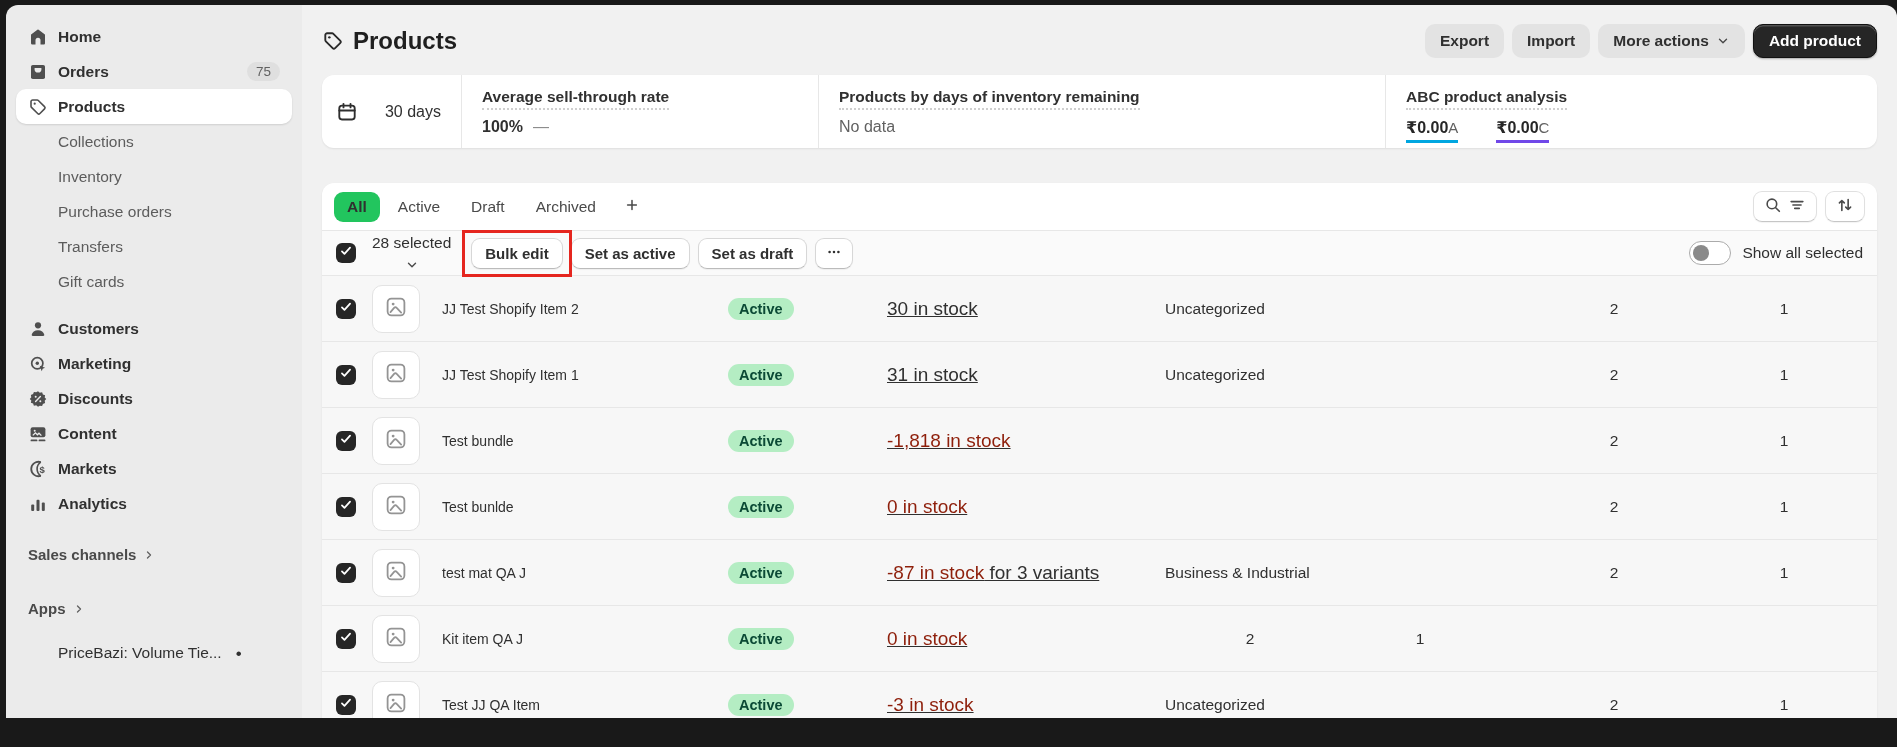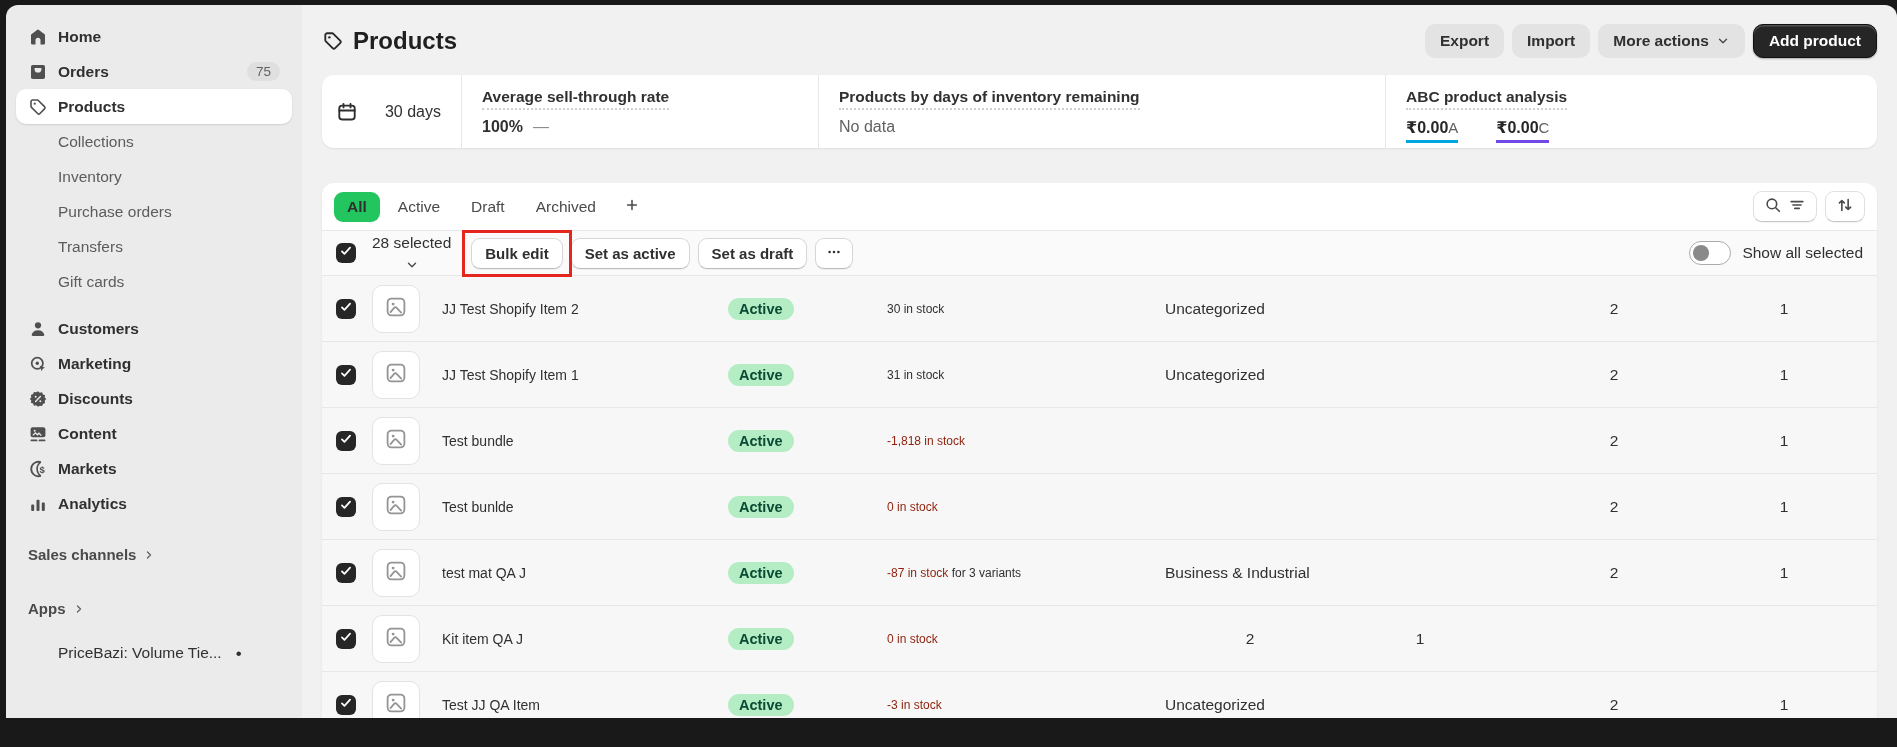--- a/index.html
+++ b/index.html
@@ -100,21 +100,21 @@
   .rows { flex:1; background:#f7f7f7; overflow:hidden; }
   .row { height:66px; display:flex; align-items:center; padding:0 8px 0 14px;
          border-bottom:1px solid #e7e7e7; background:#f7f7f7; cursor:pointer; }
   .row .checkbox { margin-right:16px; }
   .thumb { width:48px; height:48px; min-width:48px; border-radius:10px; background:#fff; border:1px solid #e3e3e3;
            display:flex; align-items:center; justify-content:center; color:#949494; margin-right:22px; }
   .cell-name { width:286px; font-size:14px; color:#303030; }
   .cell-status { width:159px; }
   .badge { display:inline-block; background:#b4edc3; color:#0b4a35; font-size:14.5px; font-weight:600;
            padding:3px 11px; border-radius:12px; }
-  .cell-stock { width:278px; font-size:12px; color:#303030; }
+  .cell-stock { width:278px; font-size:19px; color:#303030;text-decoration:underline; }
   .cell-stock .critical { color:#8e1f0b; }
   .cell-category { flex:1; font-size:15.5px; color:#303030; }
   .cell-num { width:170px; text-align:center; font-size:15.5px; color:#303030; }
 </style>
 </head>
 <body>
 
 <div class="frame">
 
   <nav class="sidebar">

